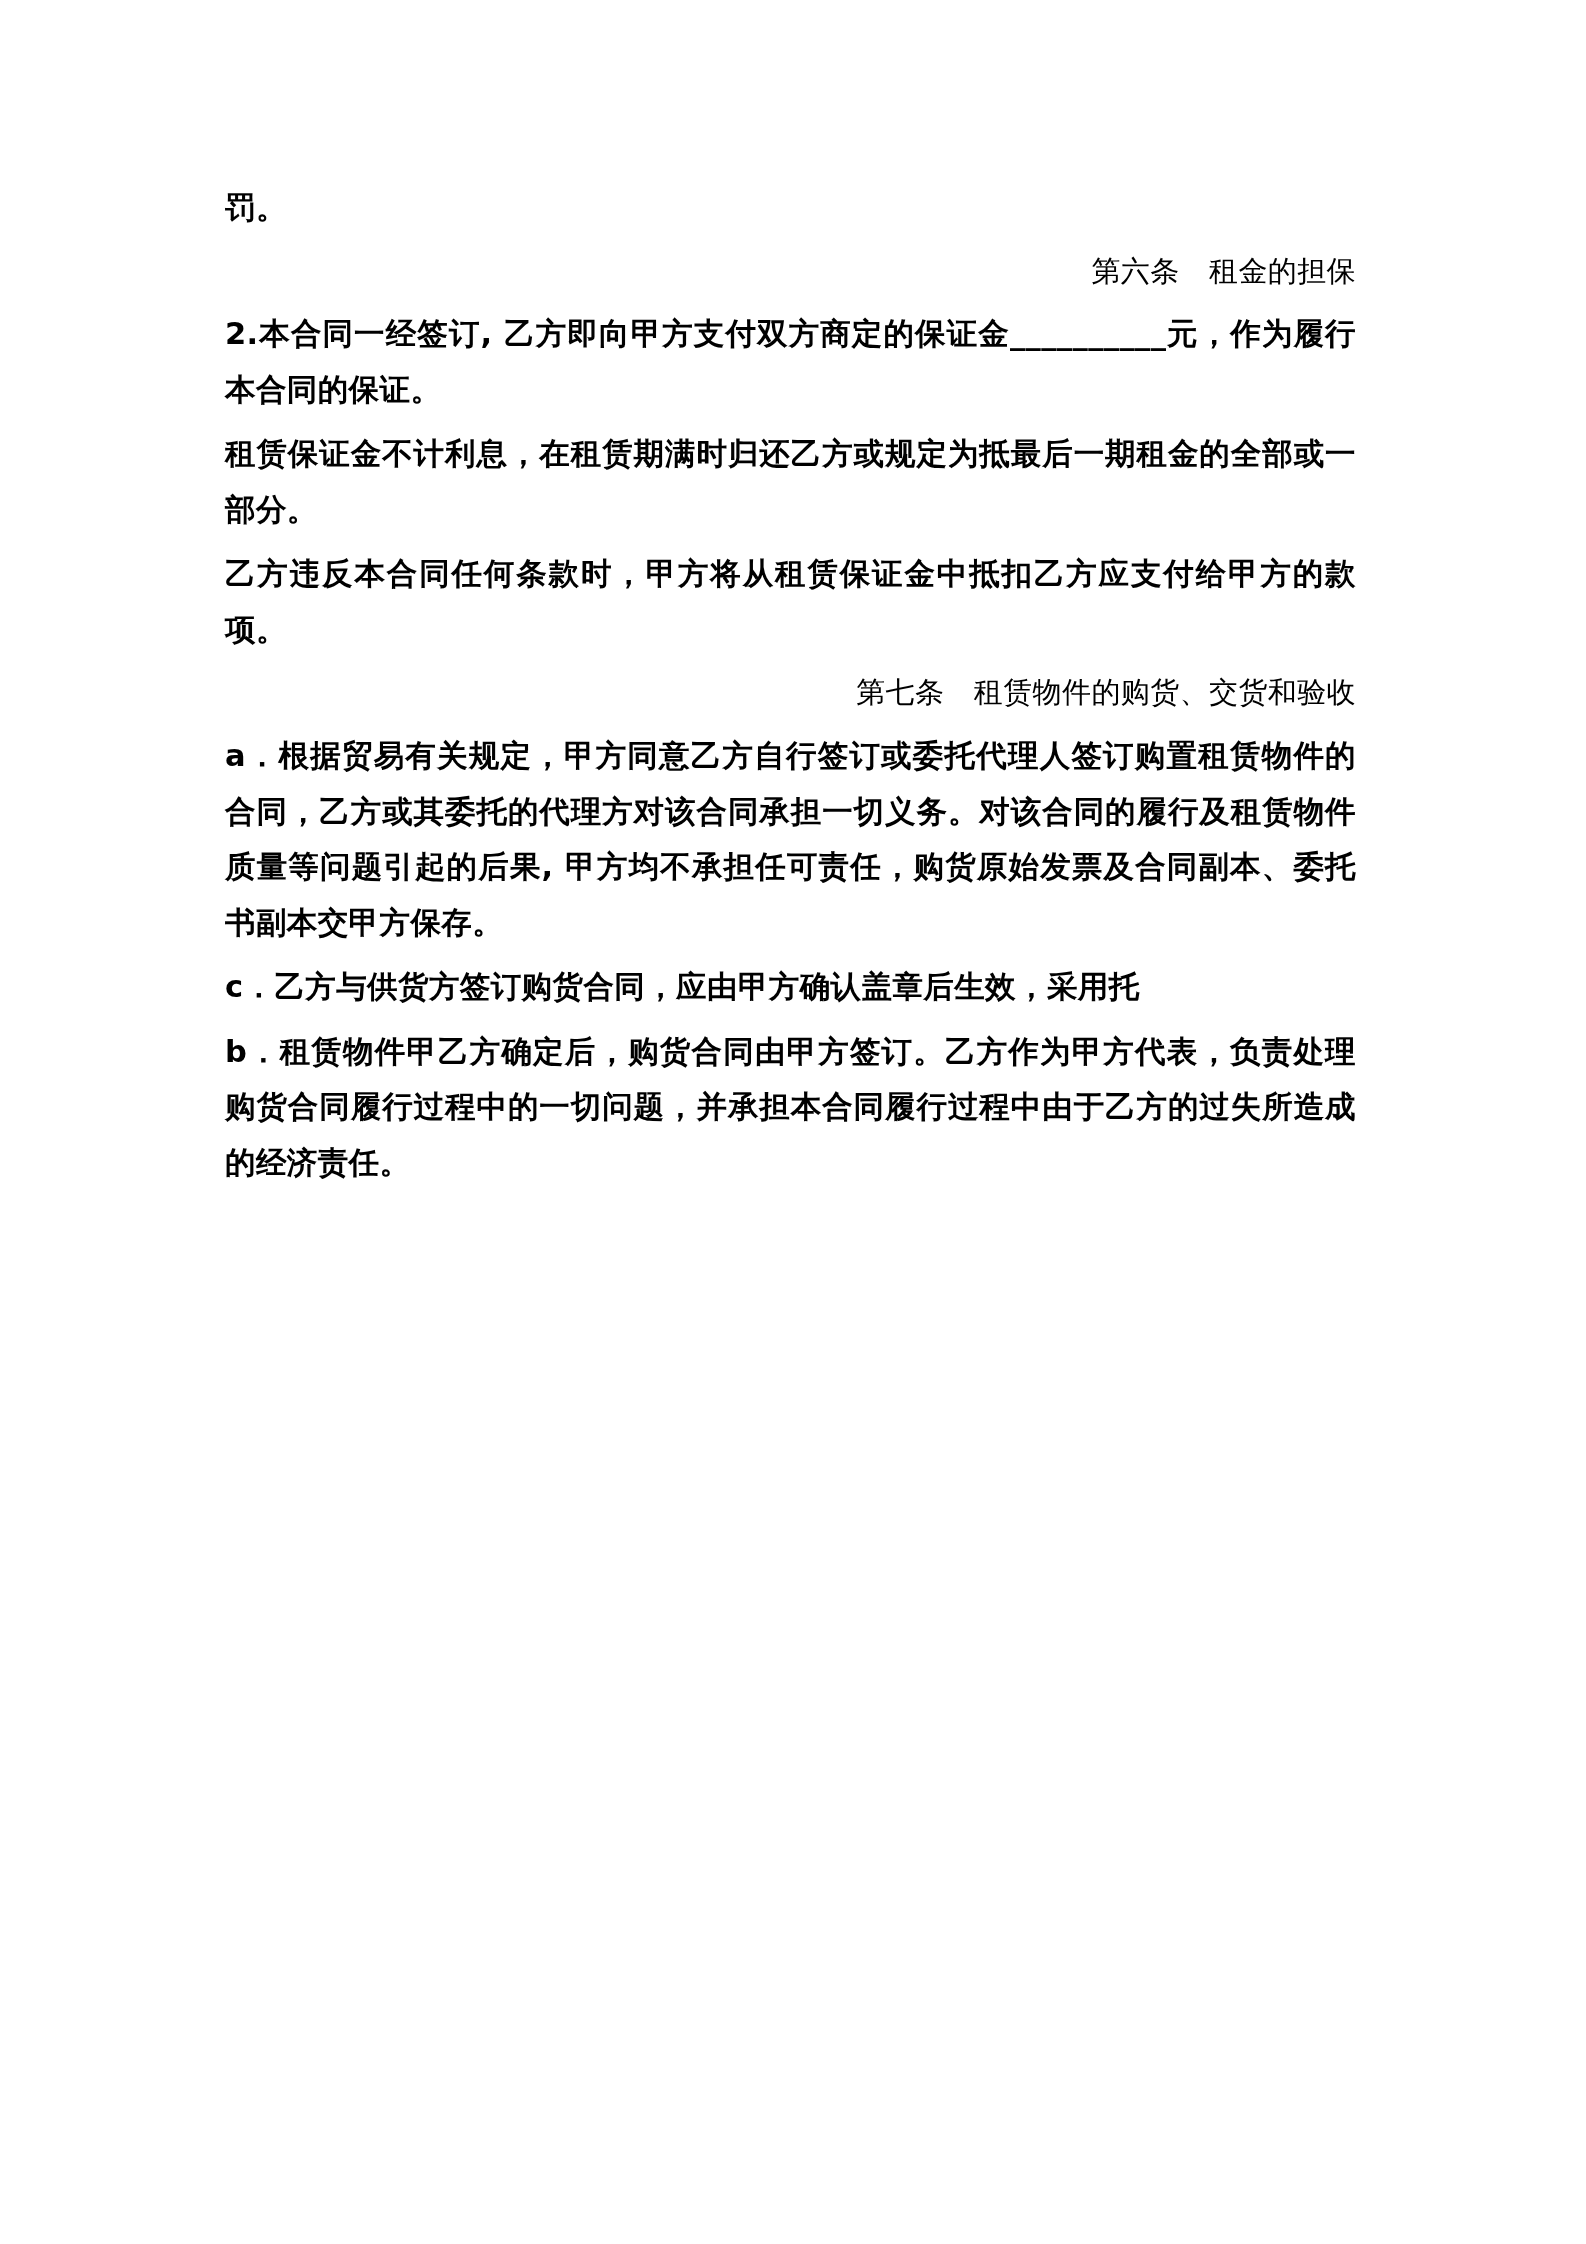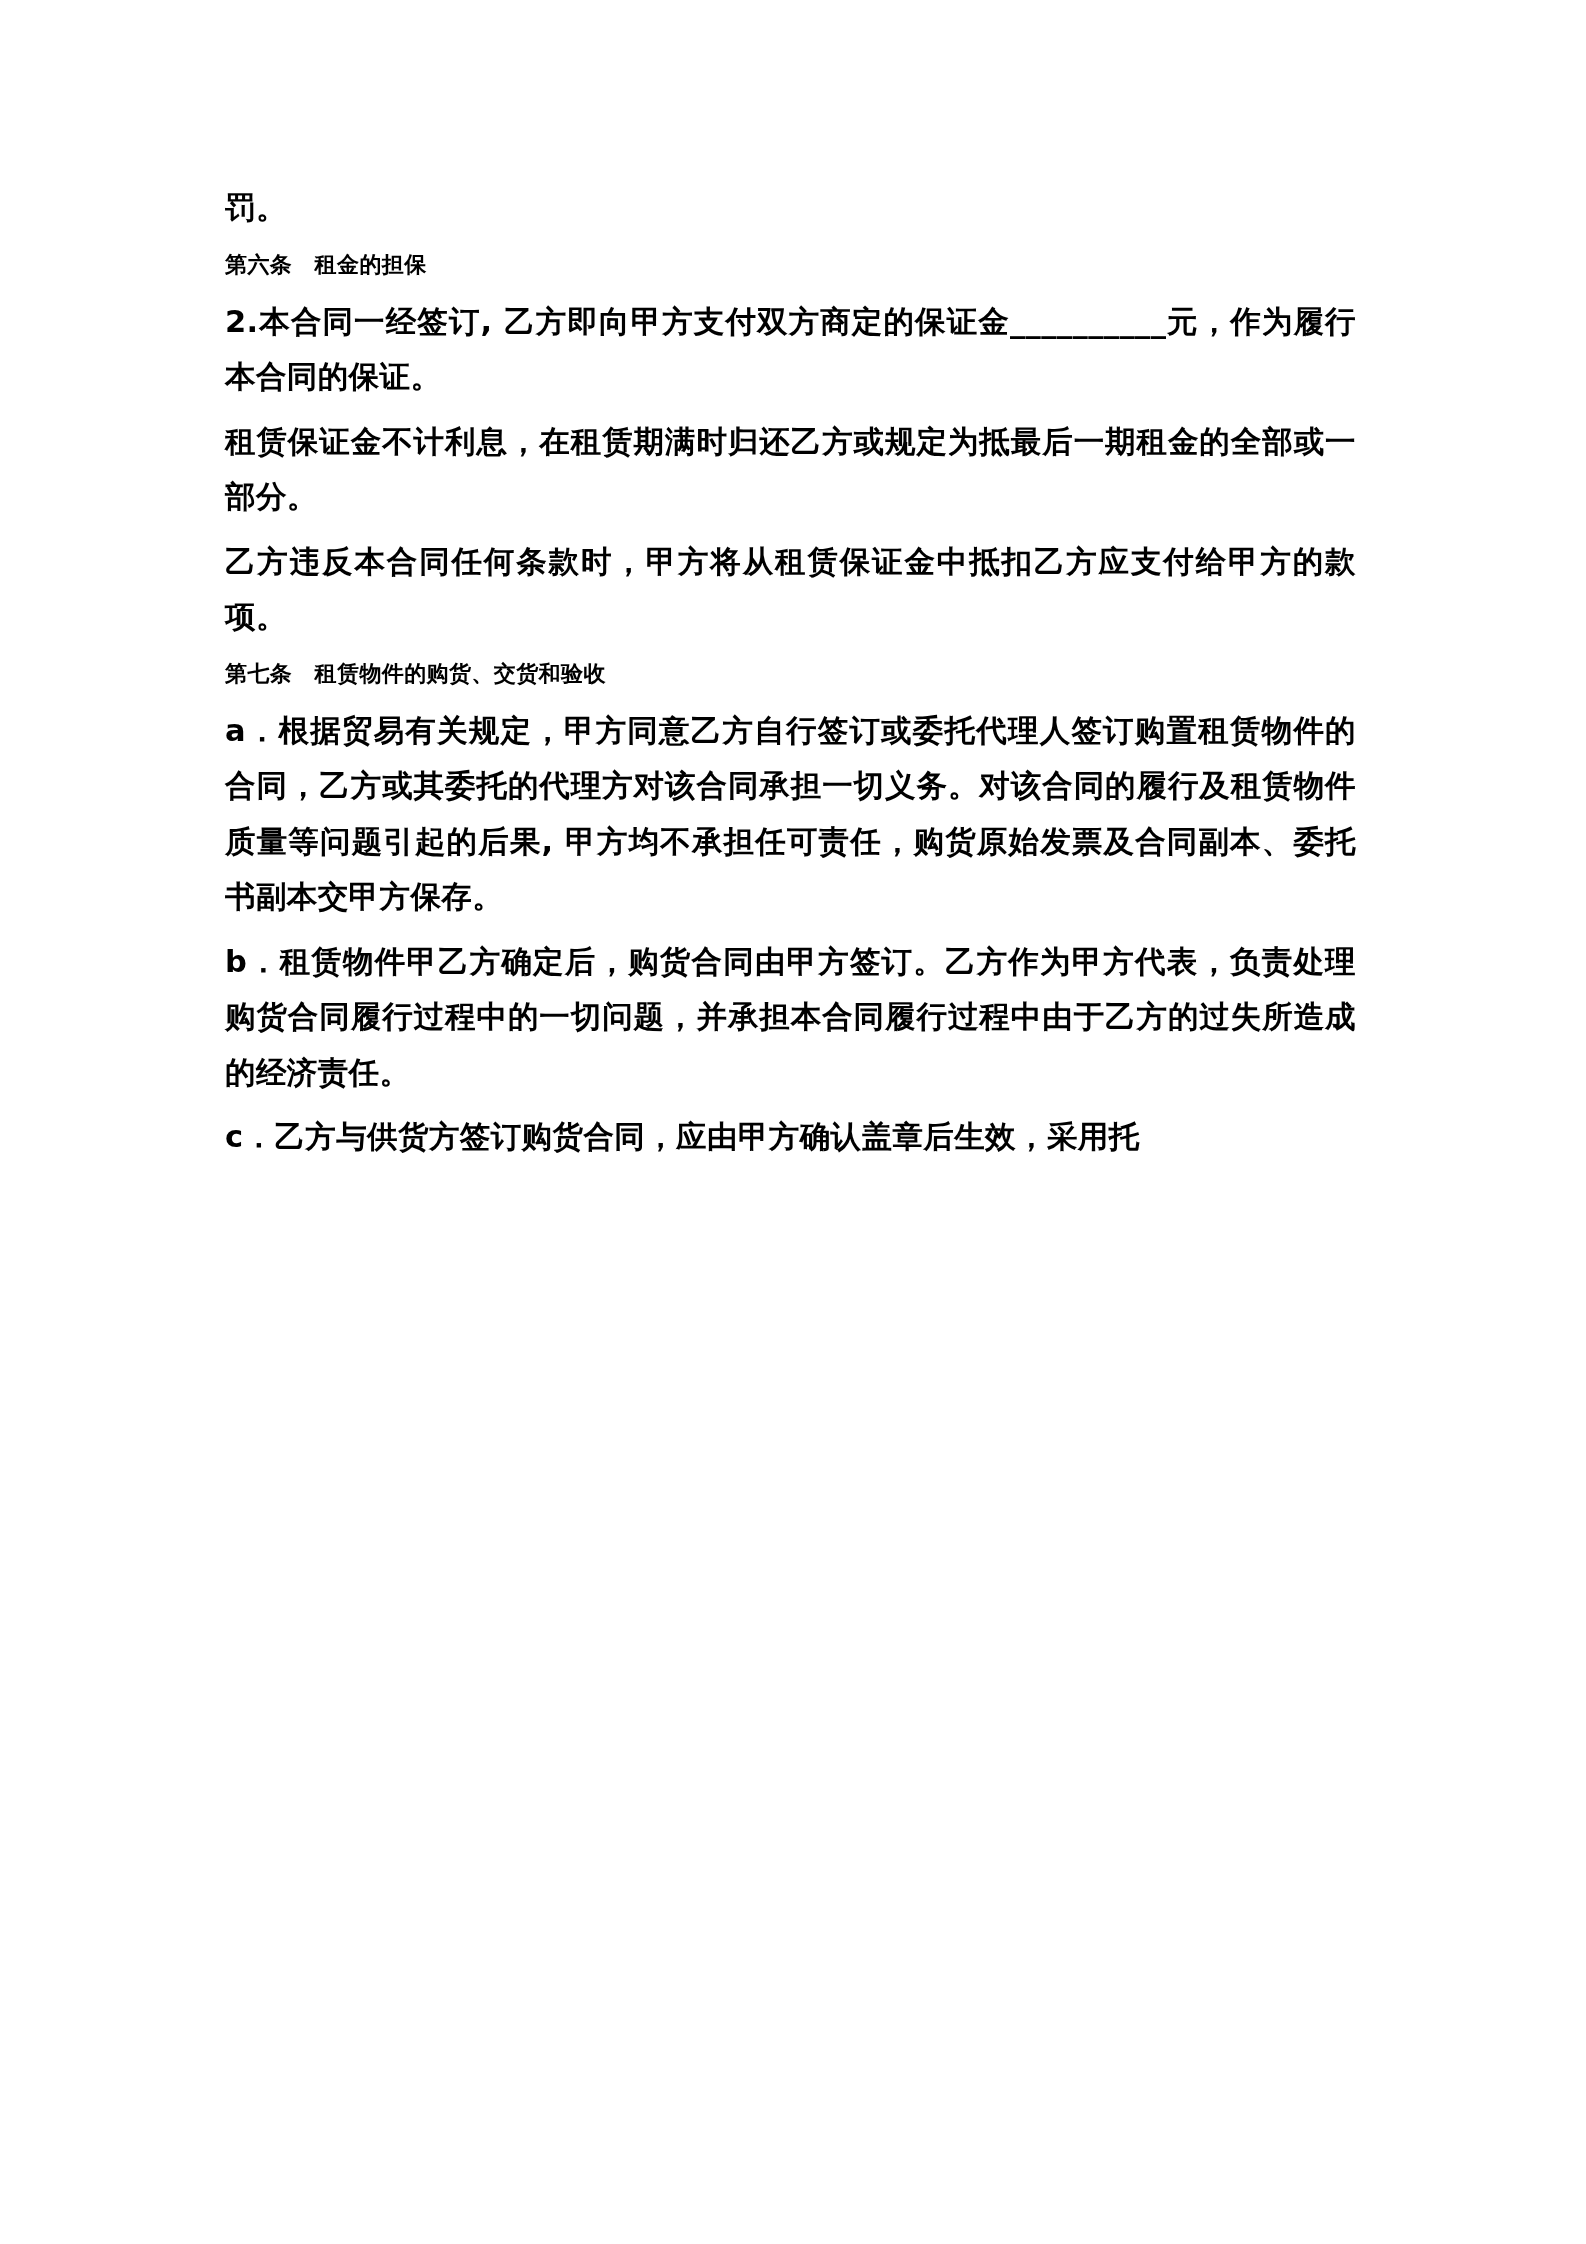--- a/index.html
+++ b/index.html
@@ -26,25 +26,26 @@
     font-weight: 700;
     line-height: 1.82;
     letter-spacing: 0.4px;
     text-align: justify;
     text-justify: inter-ideograph;
     margin: 0 0 9px 0;
     white-space: pre-wrap;
     word-break: break-all;
   }
   .heading {
-    font-size: 22px;
-    font-weight: 700;
+    font-size: 29px;
+    font-weight: 400;
     line-height: 1.82;
     margin: 0 0 9px 0;
     letter-spacing: 0.4px;
+    text-align: right;
   }
 </style>
 </head>
 <body>
 
 <div id="page">
 
   <p class="para">罚。</p>
 
 
@@ -55,17 +56,17 @@
   <p class="para">租赁保证金不计利息，在租赁期满时归还乙方或规定为抵最后一期租金的全部或一部分。</p>
 
   <p class="para">乙方违反本合同任何条款时，甲方将从租赁保证金中抵扣乙方应支付给甲方的款项。</p>
 
 
   <p class="heading">第七条　租赁物件的购货、交货和验收</p>
 
 
   <p class="para">a．根据贸易有关规定，甲方同意乙方自行签订或委托代理人签订购置租赁物件的合同，乙方或其委托的代理方对该合同承担一切义务。对该合同的履行及租赁物件质量等问题引起的后果, 甲方均不承担任可责任，购货原始发票及合同副本、委托书副本交甲方保存。</p>
 
+  <p class="para">c．乙方与供货方签订购货合同，应由甲方确认盖章后生效，采用托</p>
+
   <p class="para">b．租赁物件甲乙方确定后，购货合同由甲方签订。乙方作为甲方代表，负责处理购货合同履行过程中的一切问题，并承担本合同履行过程中由于乙方的过失所造成的经济责任。</p>
-
-  <p class="para">c．乙方与供货方签订购货合同，应由甲方确认盖章后生效，采用托</p>
 
 </div>
 
 </body></html>

